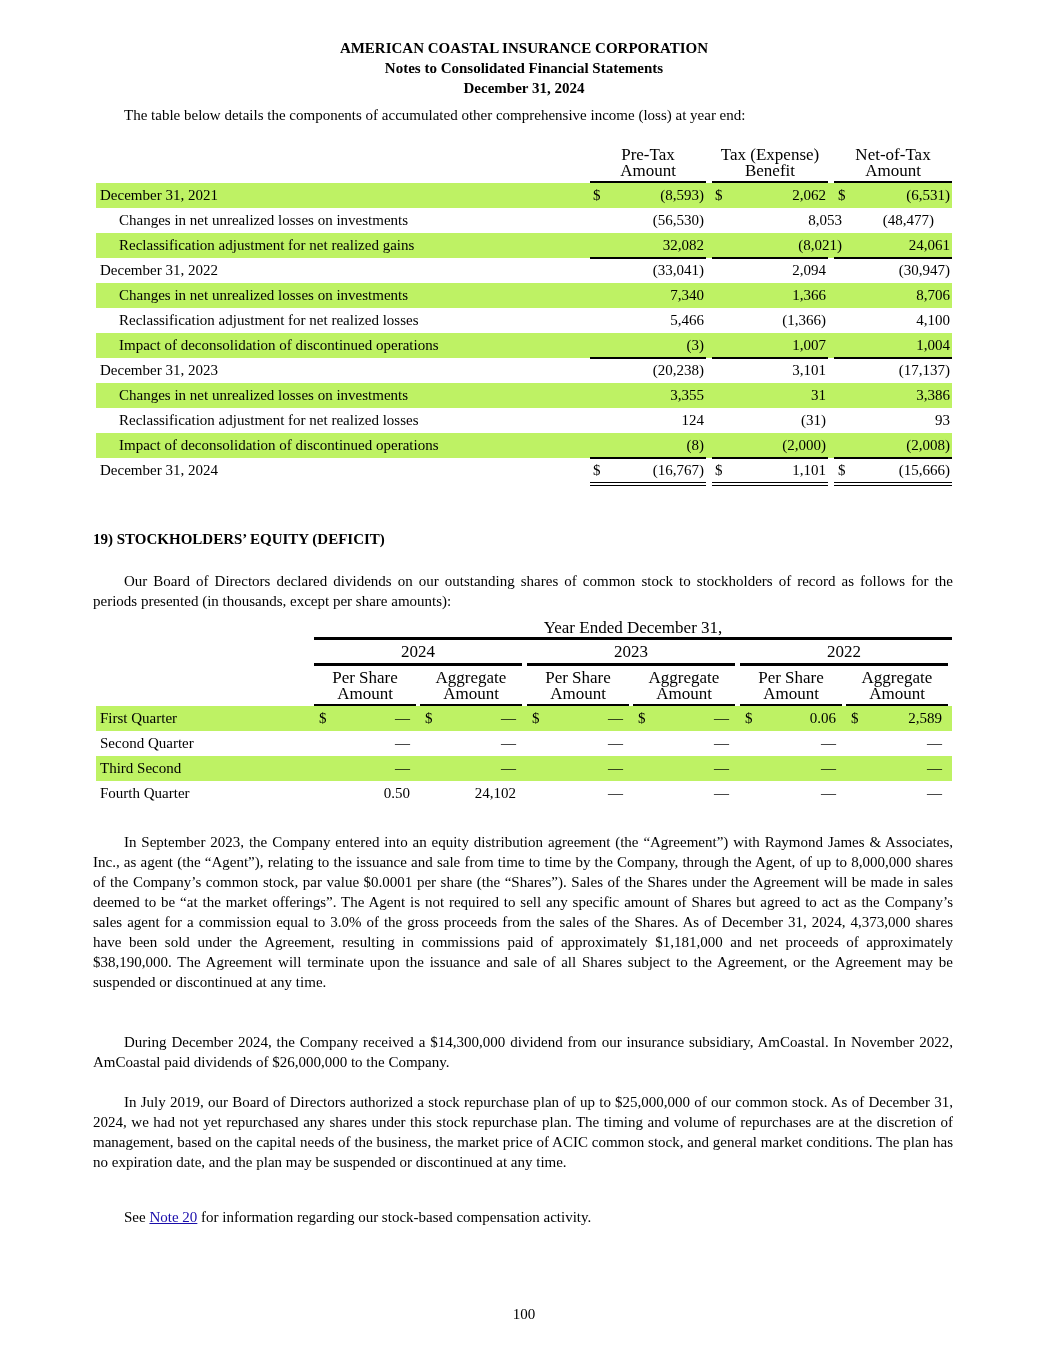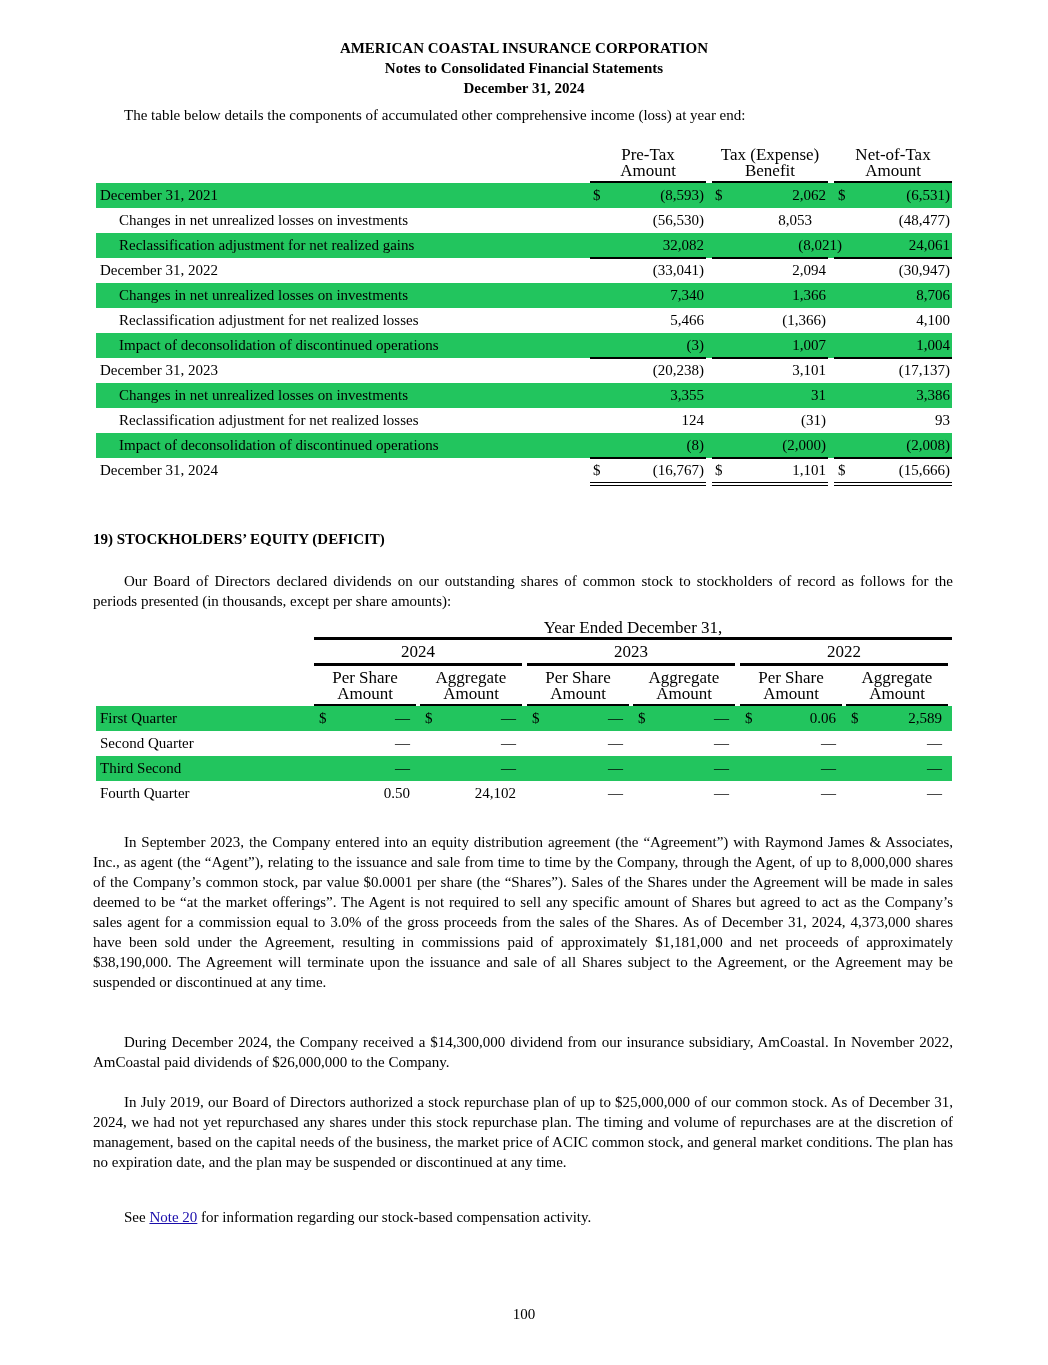--- a/index.html
+++ b/index.html
@@ -5,21 +5,21 @@
   html, body { margin:0; padding:0; background:#ffffff; }
   body { width:1048px; height:1365px; position:relative; font-family:"Liberation Serif", serif; color:#000; font-size:15px; }
   .page { position:absolute; left:0; top:0; width:1048px; height:1129px; }
   .hdr { position:absolute; left:0; width:1048px; text-align:center; font-weight:bold; font-size:15px; line-height:20px; }
   .para { position:absolute; left:93px; width:860px; font-size:15px; line-height:20px; text-align:justify; }
   .indent { text-indent:31px; }
   .heading { position:absolute; left:93px; font-weight:bold; font-size:15px; }
   
   .t1 { position:absolute; left:96px; top:146px; width:856px; }
   .row { position:relative; height:25px; line-height:25px; }
-  .row.shade { background:#22c55e; }
+  .row.shade { background:#bef264; }
   .row .lbl { position:absolute; left:4px; }
   .row .lbl.ind { left:23px; }
   .cell { position:absolute; text-align:left; }
   .dollar { position:absolute; }
   .colhead { position:absolute; text-align:center; font-weight:normal; line-height:16px; font-size:17px; }
   .rule { position:absolute; height:0; border-top:3px solid #000; }
   .rule.thin { border-top:2px solid #000; }
   .rule.dbl { border-top:4px double #000; height:0; }
   
   .t2 { position:absolute; left:96px; top:618px; width:856px; }
@@ -61,22 +61,22 @@
           <span class="dollar" style="left:497px;">$</span>
           <span class="dollar" style="left:619px;">$</span>
           <span class="dollar" style="left:742px;">$</span>
           <span class="cell" style="right:248px;">(8,593)</span>
           <span class="cell" style="right:126px;">2,062</span>
           <span class="cell" style="right:2px;">(6,531)</span>
         </div>
         <div class="row">
           <span class="lbl ind" style="">Changes in net unrealized losses on investments</span>
           <span class="cell" style="right:248px;">(56,530)</span>
-          <span class="cell" style="right:140px;">8,053</span>
-          <span class="cell" style="right:2px;">(48,477)</span>
+          <span class="cell" style="right:110px;">8,053</span>
+          <span class="cell" style="right:18px;">(48,477)</span>
         </div>
         <div class="row shade">
           <span class="lbl ind" style="">Reclassification adjustment for net realized gains</span>
           <span class="cell" style="right:248px;">32,082</span>
           <span class="cell" style="right:110px;">(8,021)</span>
           <span class="cell" style="right:2px;">24,061</span>
         </div>
         <div class="row">
           <span class="lbl" style="">December 31, 2022</span>
           <span class="cell" style="right:248px;">(33,041)</span>

